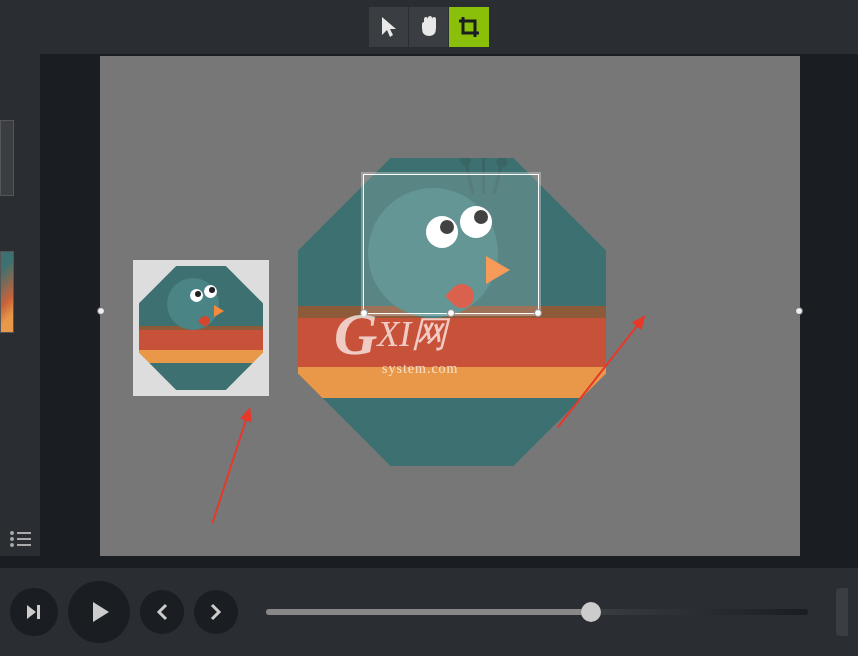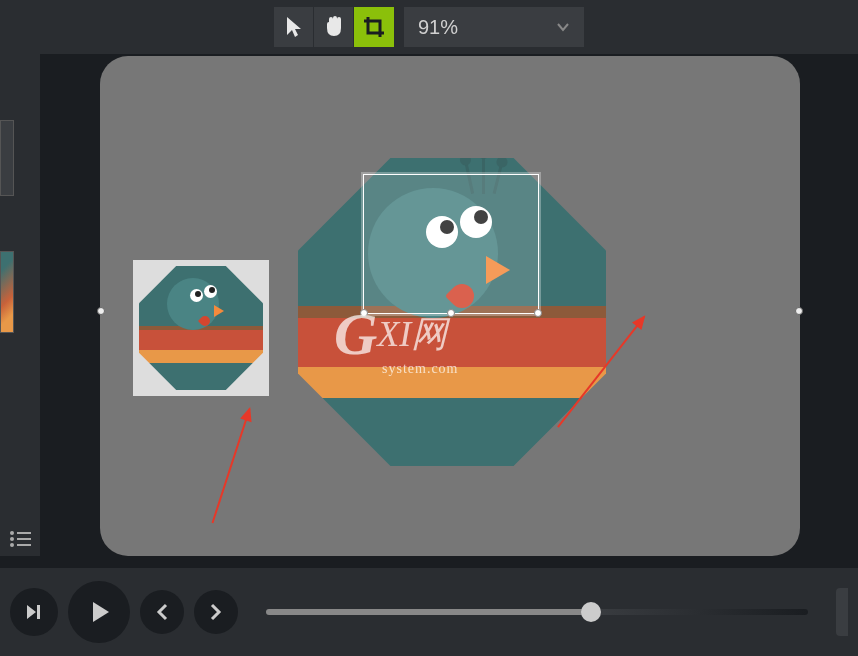--- a/index.html
+++ b/index.html
@@ -103,21 +103,20 @@
       cursor: pointer;
     }
     
     .canvas-area {
       position: absolute;
       left: 100px;
       top: 56px;
       width: 700px;
       height: 500px;
       background: #777;
-      border-radius: 28px;
     }
     
     .octagon-image {
       position: absolute;
       left: 198px;
       top: 102px;
       width: 308px;
       height: 308px;
       background: linear-gradient(180deg, #3d7070 0%, #3d7070 48%, #8d5a3a 48%, #8d5a3a 52%, #c8513a 52%, #c8513a 68%, #e89848 68%, #e89848 78%, #3d7070 78%);
       clip-path: polygon(30% 0%, 70% 0%, 100% 30%, 100% 70%, 70% 100%, 30% 100%, 0% 70%, 0% 30%);
@@ -413,26 +412,20 @@
       <svg width="26" height="26" viewBox="0 0 26 26">
           <path d="M8 5 Q8 3 10 3 Q12 3 12 5 L12 4 Q12 2 14 2 Q16 2 16 4 L16 5 Q16 3 18 3 Q20 3 20 5 L20 14 Q20 22 13 22 Q6 22 6 14 L6 10 Q6 8 8 8 Z" fill="#e8e8e8"></path>
         </svg>
     </div>
     <div class="tool-btn active">
       <svg width="24" height="24" viewBox="0 0 24 24">
           <path d="M6 2 L6 18 L22 18 M2 6 L18 6 L18 22" stroke="#1a1d21" stroke-width="3" fill="none"></path>
         </svg>
     </div>
   </div>
-  <div class="zoom-select">
-    <span>91%</span>
-    <svg width="14" height="10" viewBox="0 0 14 10">
-        <path d="M2 2 L7 8 L12 2" stroke="#888" stroke-width="2" fill="none"></path>
-      </svg>
-  </div>
 </div>
 
 <div class="left-panel"></div>
 
 <div class="thumbnails">
   <div class="thumb"></div>
   <div class="thumb-spacer"></div>
   <div class="thumb selected"></div>
 </div>
 

